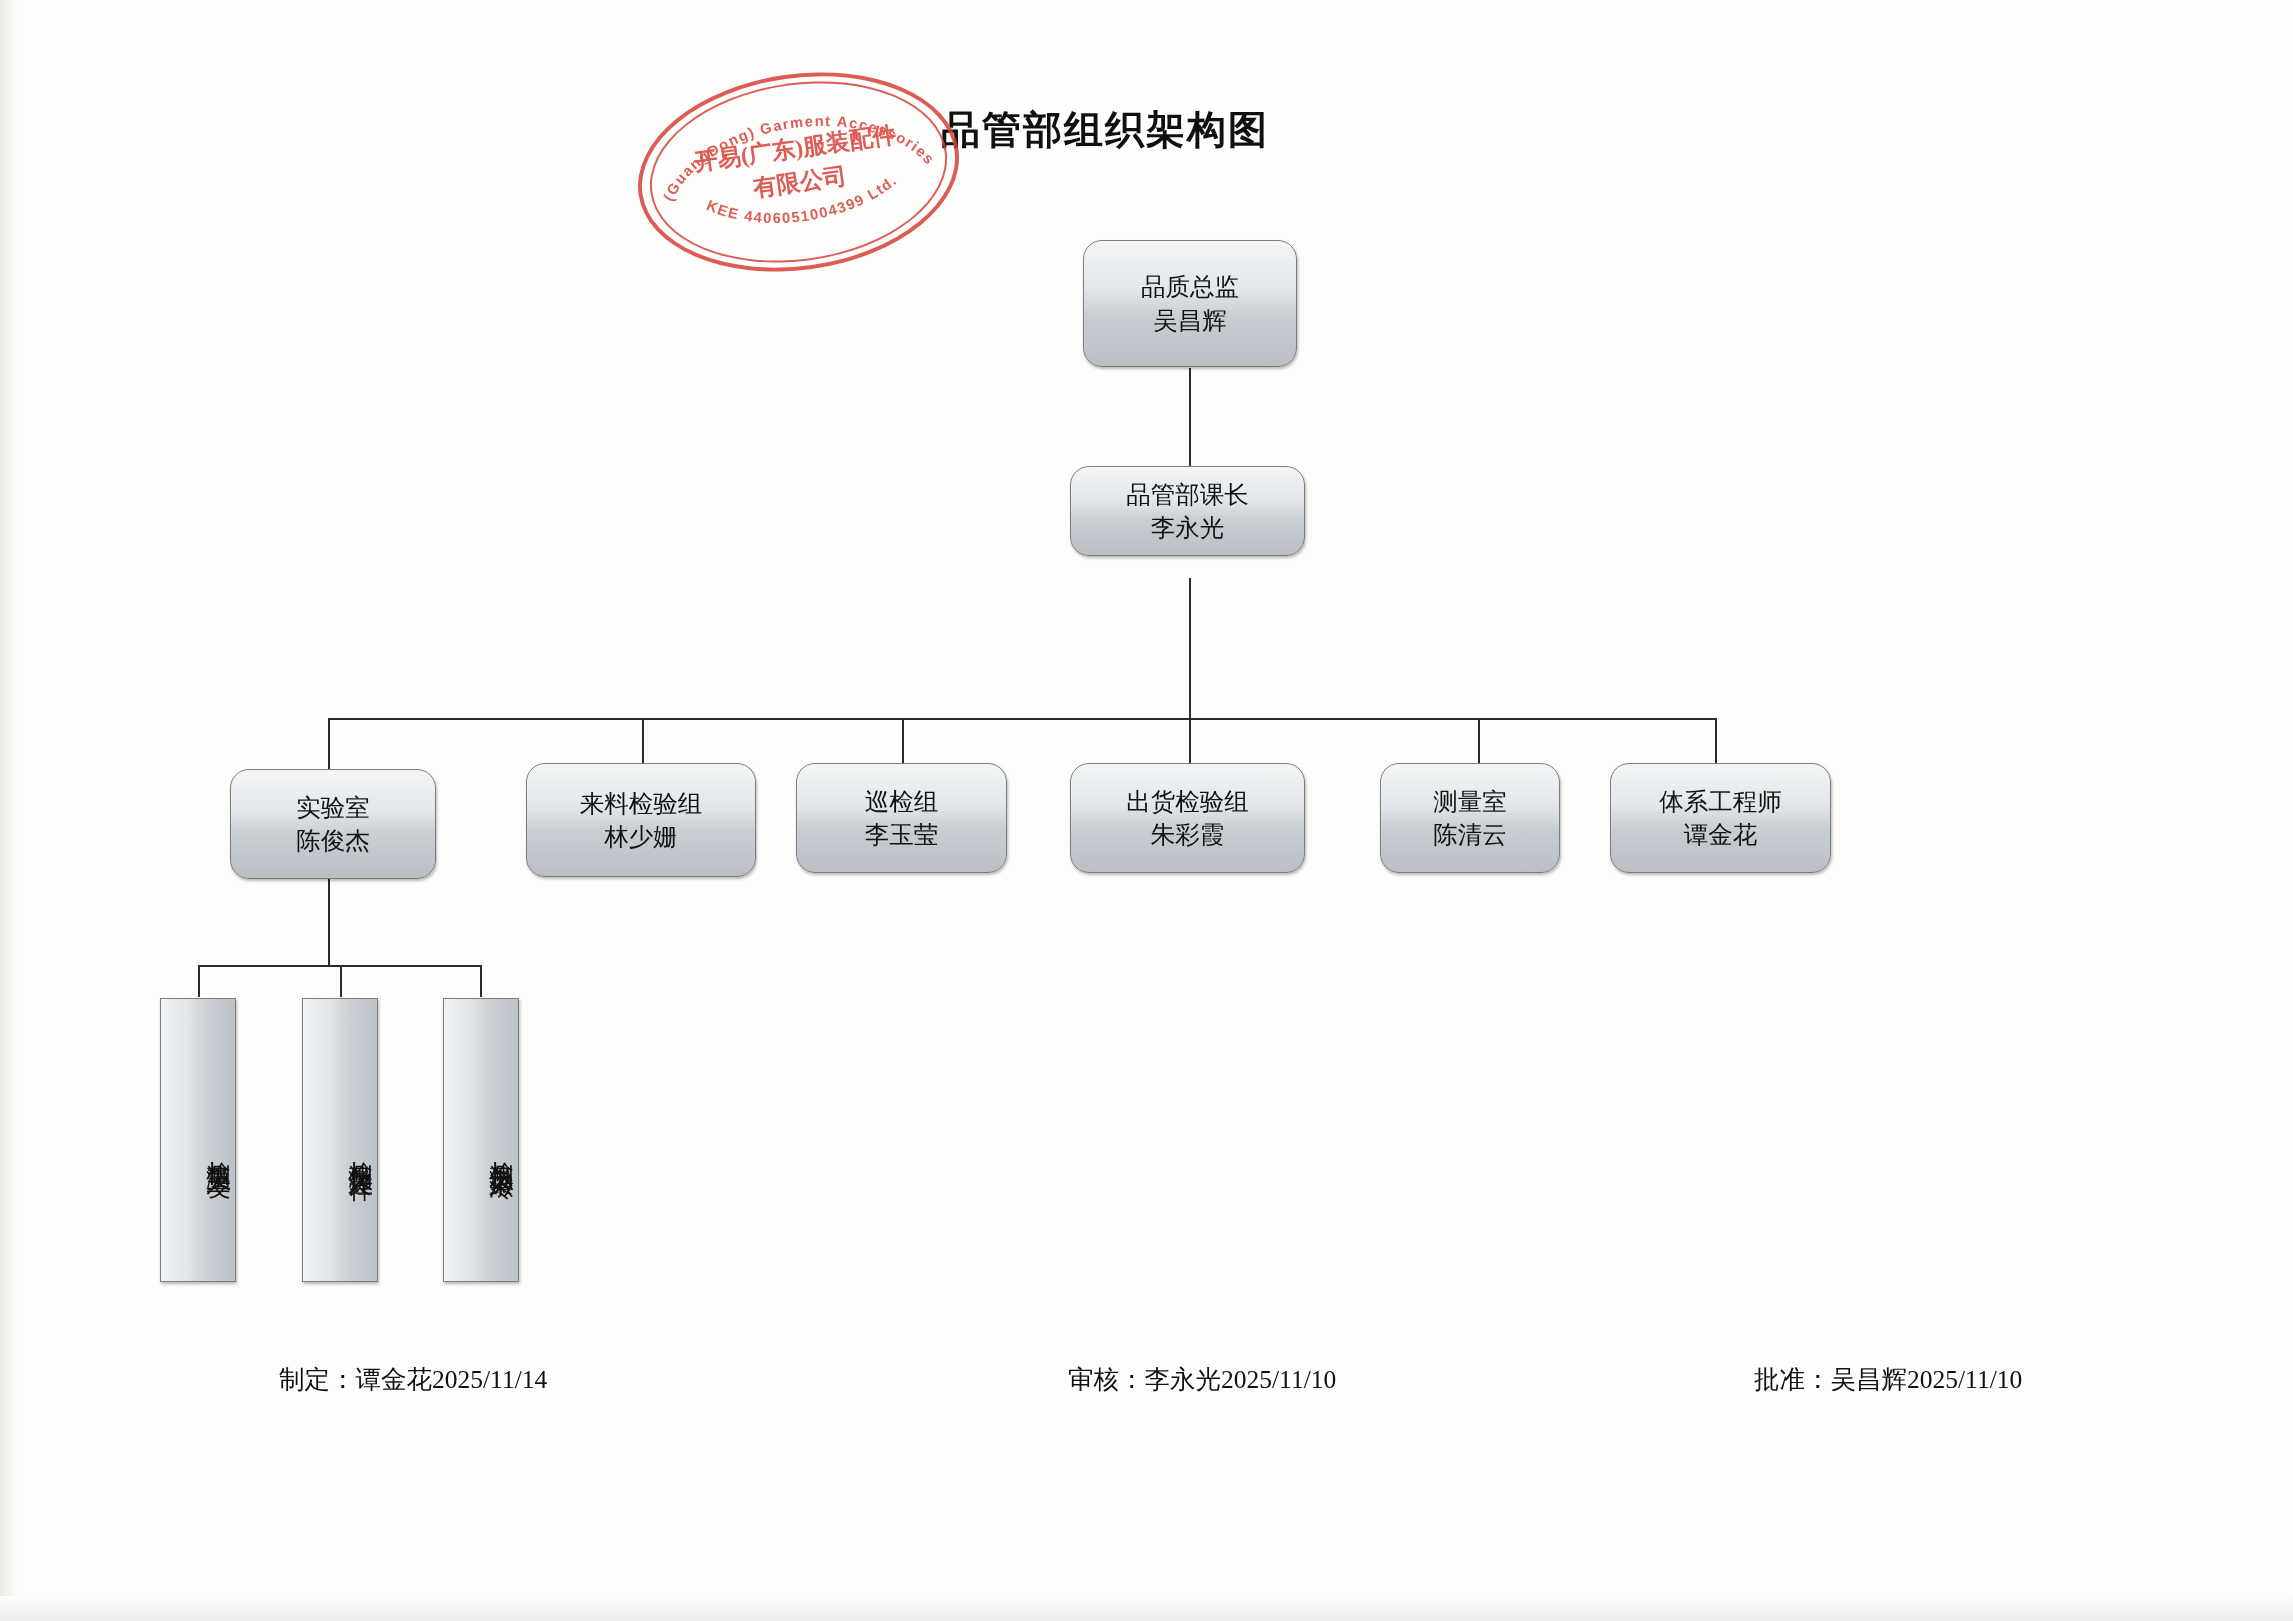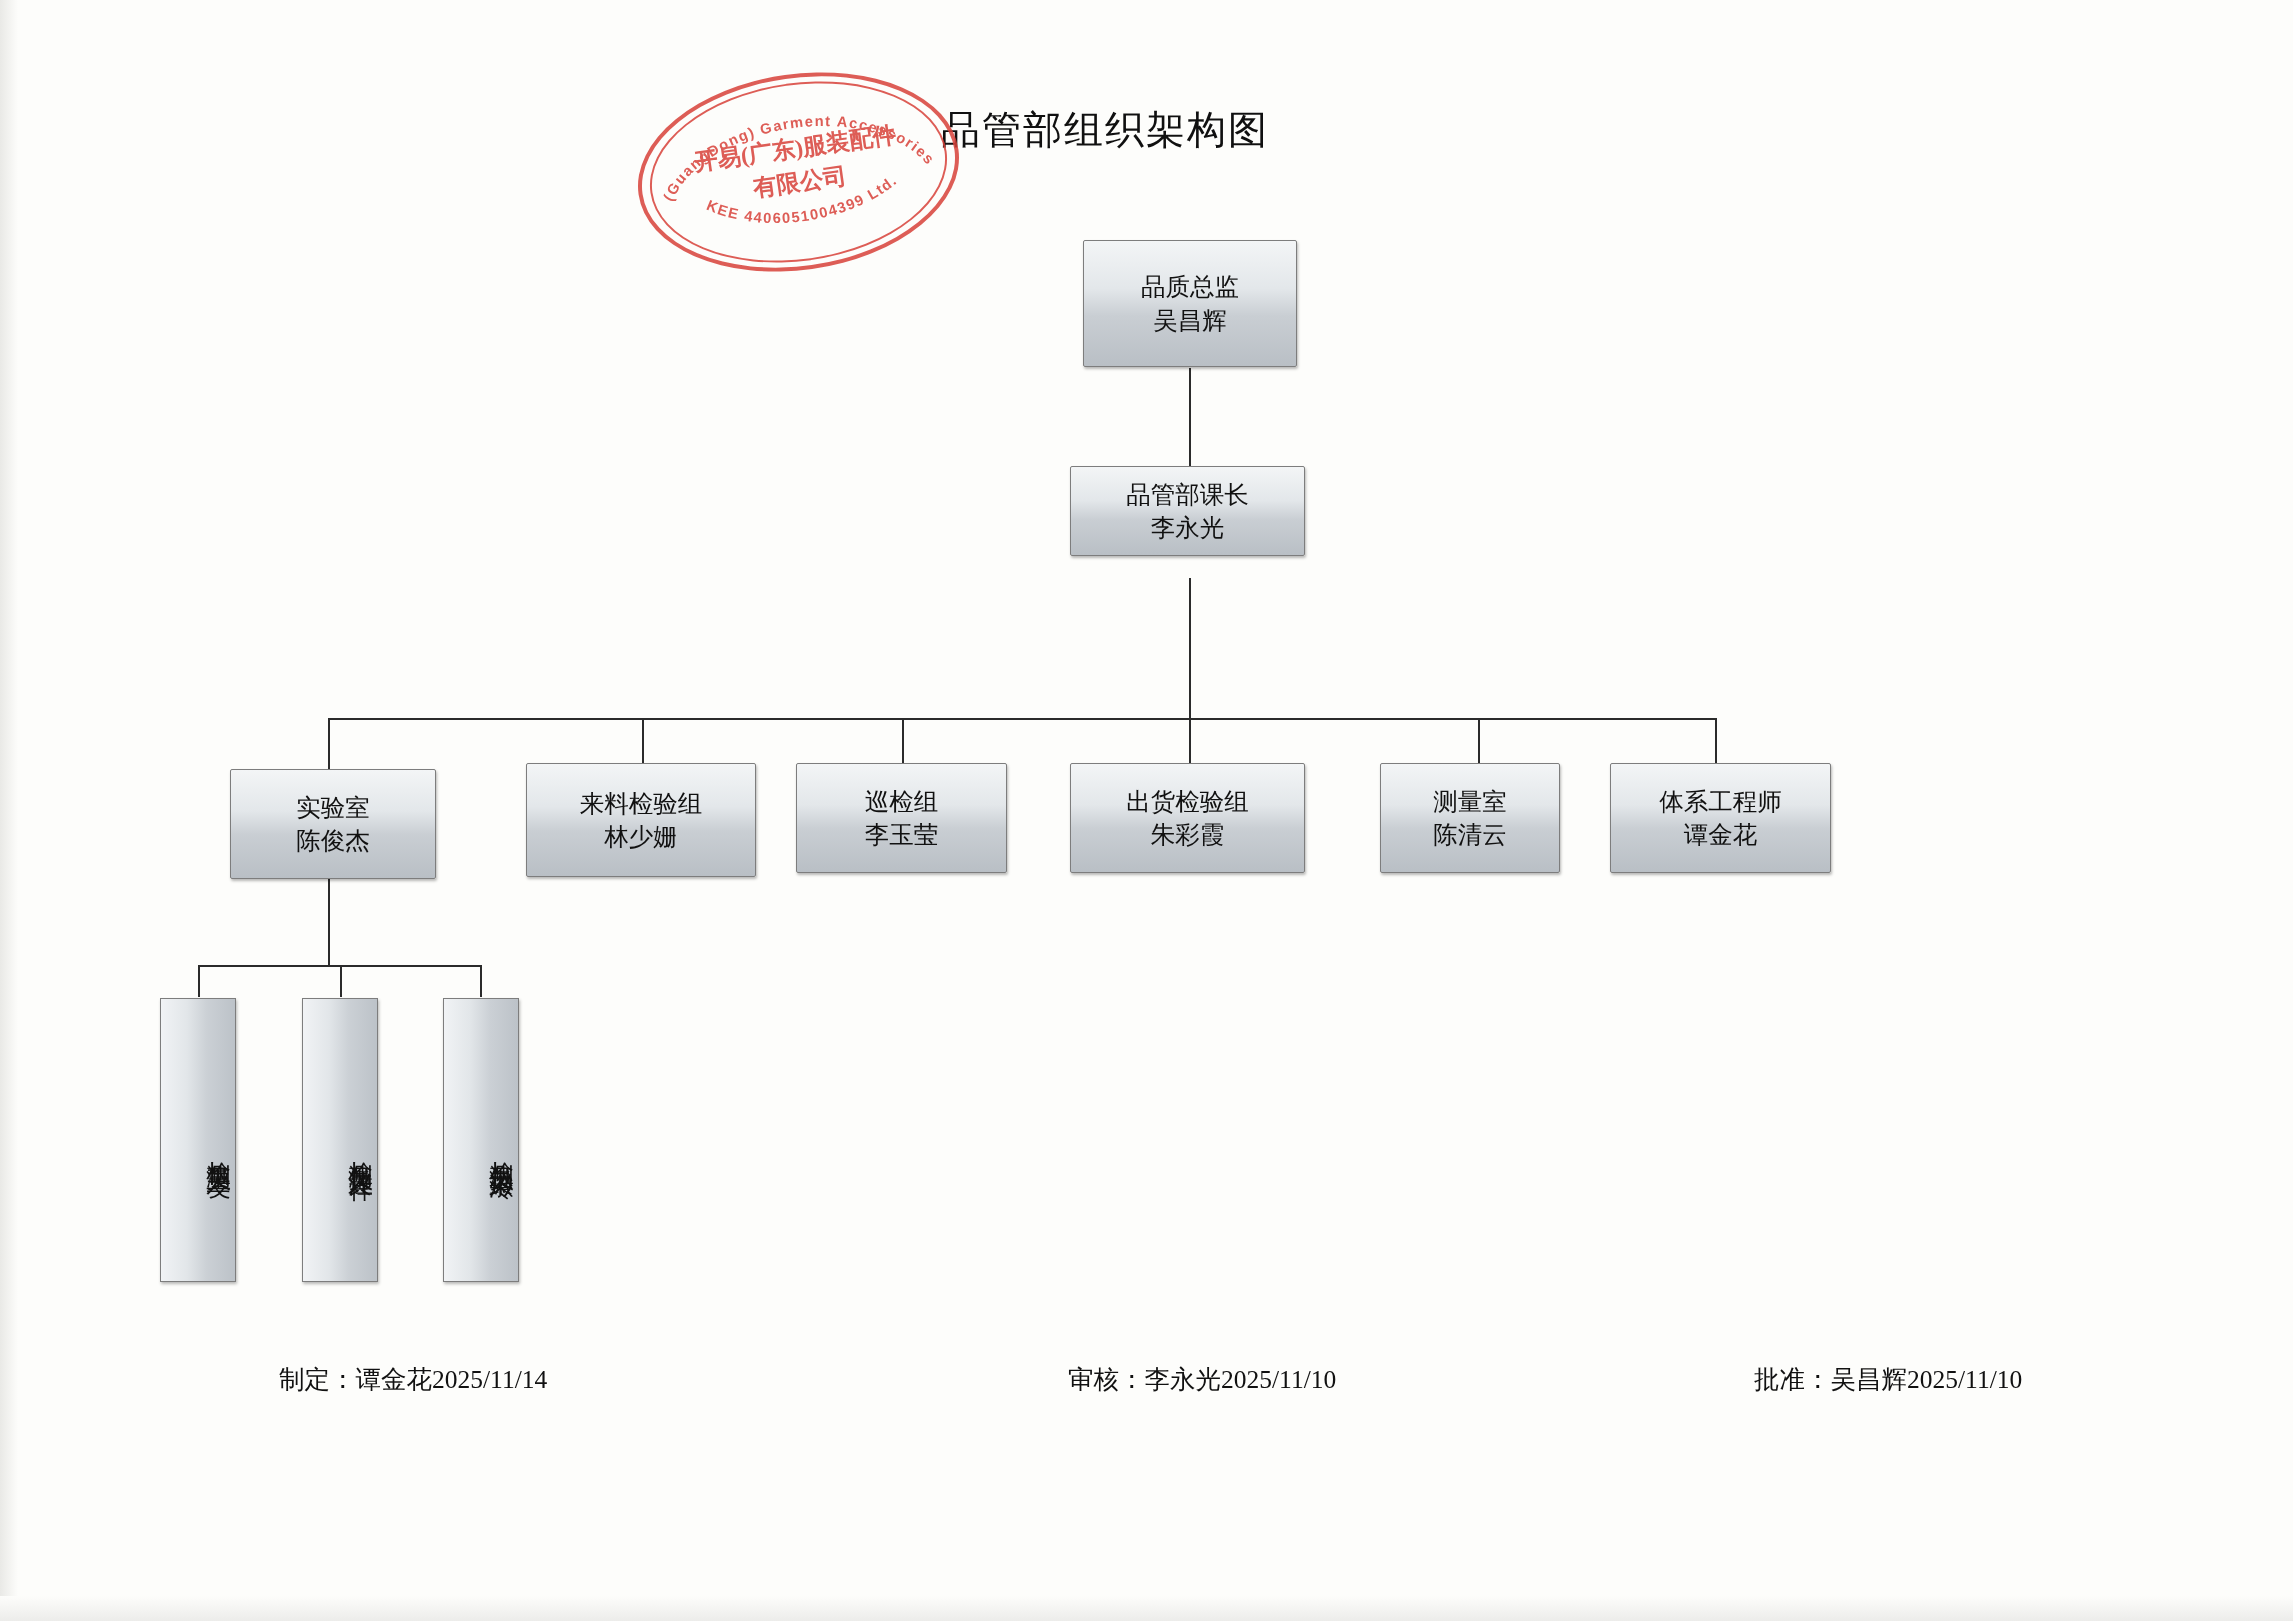--- a/index.html
+++ b/index.html
@@ -30,21 +30,21 @@
     left: 0; bottom: 0;
     width: 2294px; height: 25.5px;
     background: linear-gradient(to top, #ececea, #fdfdfb);
   }
 
   .title {
     position: absolute;
     left: 941px;
     top: 103px;
     font-size: 39px;
-    font-weight: normal;
+    font-weight: bold;
     color: #101010;
     letter-spacing: 2px;
     white-space: nowrap;
   }
 
   
   .stamp {
     position: absolute;
     left: 637px;
     top: 74px;
@@ -89,21 +89,21 @@
     font-weight: bold;
     line-height: 1.45;
     font-family: "Liberation Serif", serif;
   }
 
   
   .node {
     position: absolute;
     box-sizing: border-box;
     border: 1px solid #7d7d7d;
-    border-radius: 2px;
+    border-radius: 19px;
     background: linear-gradient(to bottom, #f3f5f6 0%, #e3e7ea 38%, #c9ced3 60%, #b9bfc5 100%);
     box-shadow: 1px 2px 2.9px rgba(0,0,0,0.28);
     display: flex;
     align-items: center;
     justify-content: center;
     text-align: center;
     font-size: 24.5px;
     line-height: 1.35;
     color: #111;
     white-space: pre-line;

